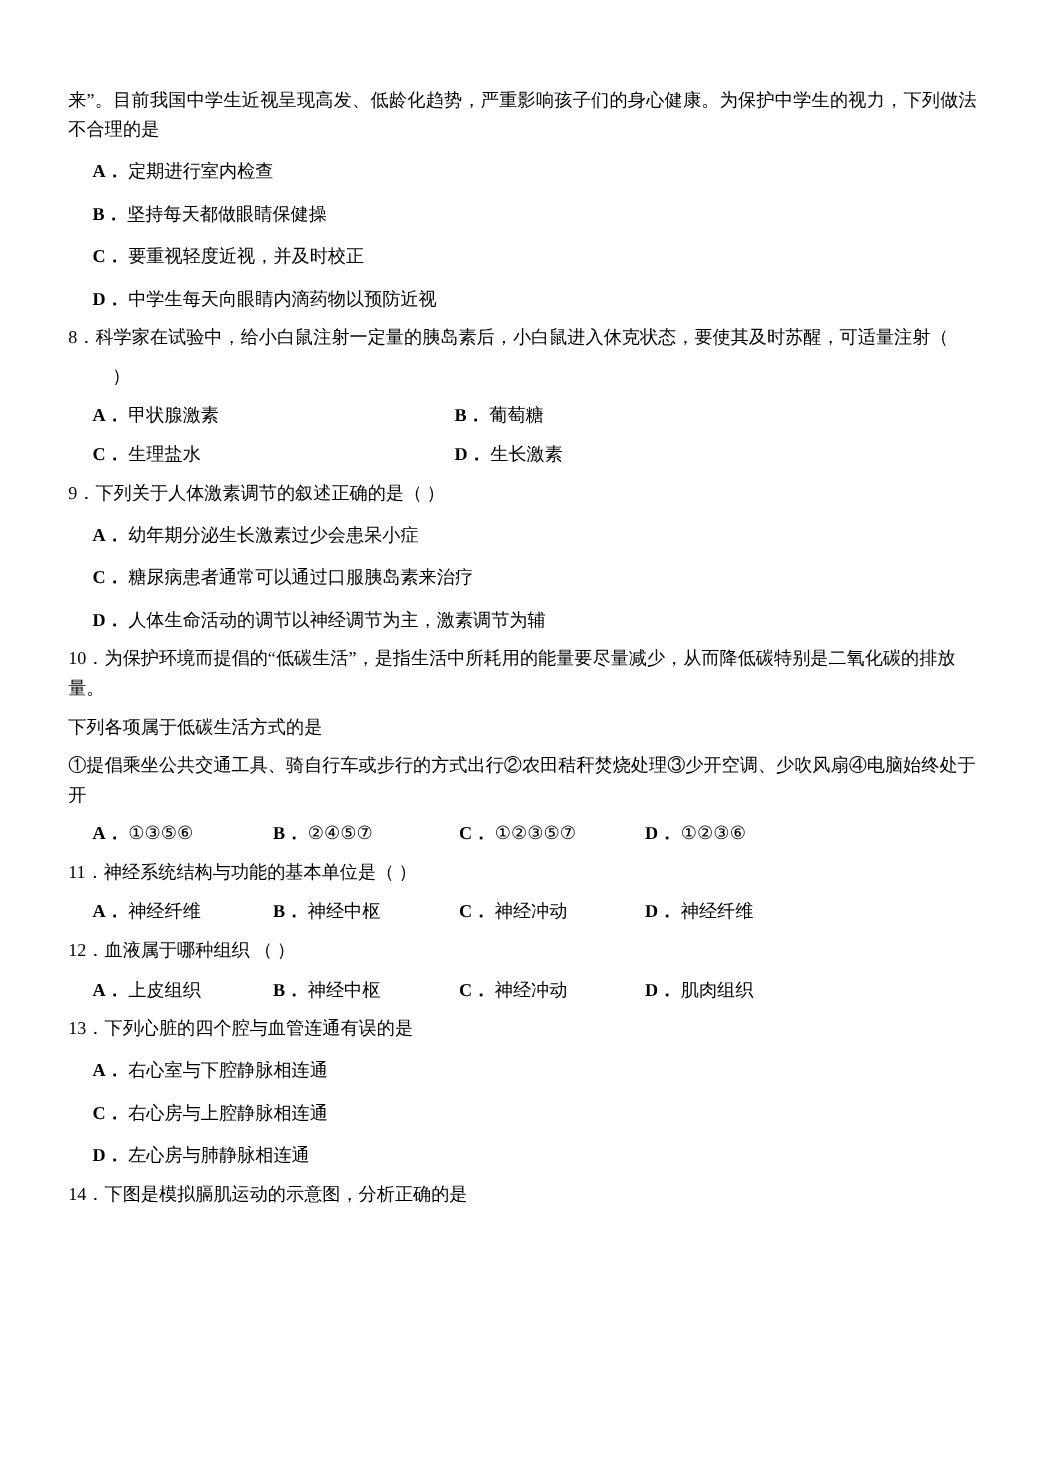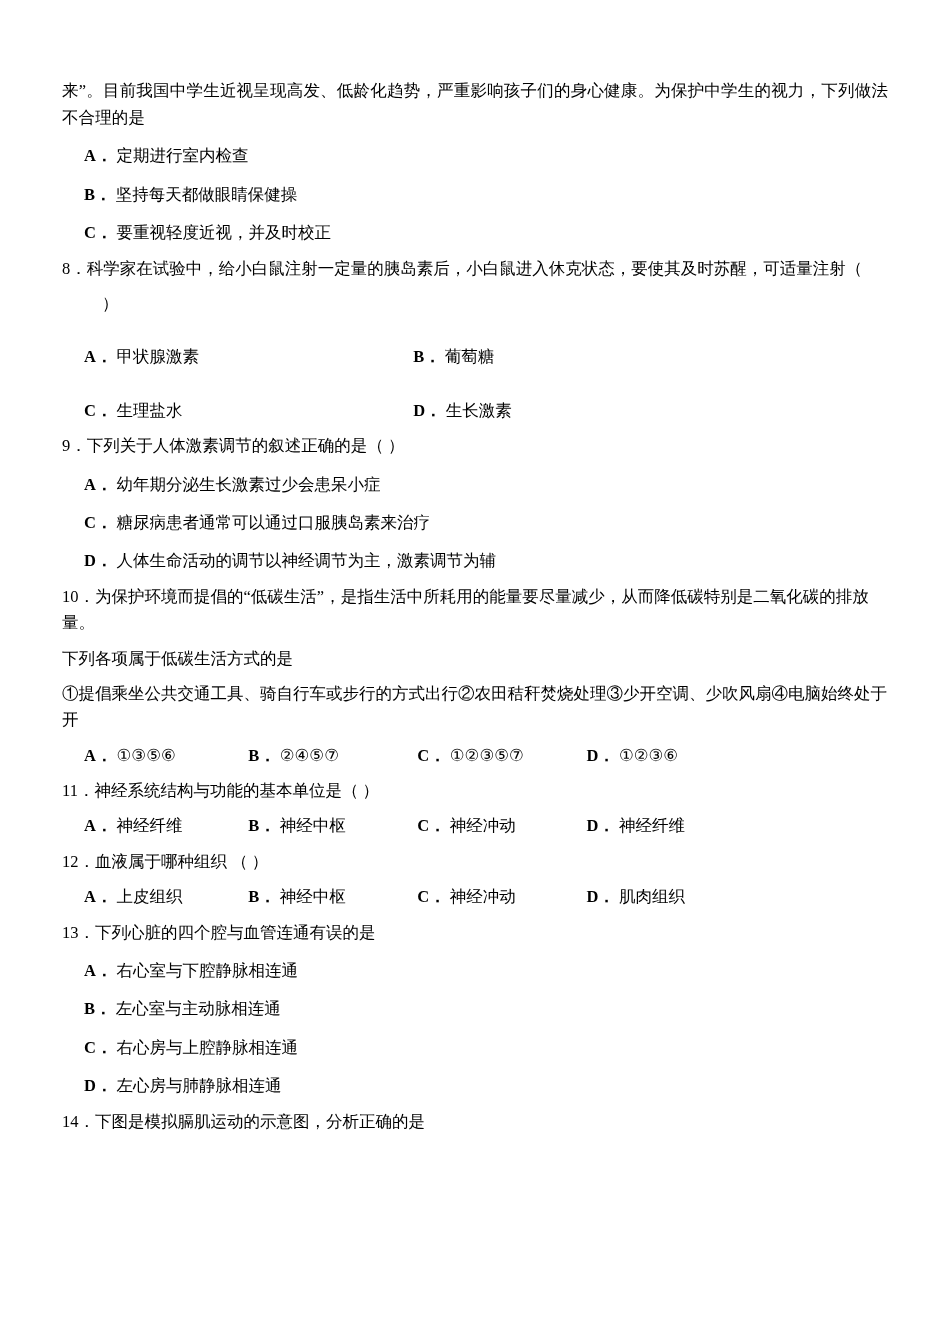--- a/index.html
+++ b/index.html
@@ -53,21 +53,20 @@
     line-height: 1.6;
     margin: 0 0 9px 0;
     padding-left: 22px;
   }
   .two-col .col-a {
     display: inline-block;
     width: 325px;
   }
   .two-col .col-b {
     display: inline-block;
-    margin-top: 18px;
   }
   .four-col {
     font-size: 16.5px;
     line-height: 1.6;
     margin: 0 0 9px 0;
     padding-left: 22px;
   }
   .four-col .cell {
     display: inline-block;
   }
@@ -90,20 +89,24 @@
     <span class="opt-text">定期进行室内检查</span>
   </div>
   <div class="opt-line">
     <span class="opt-label">B．</span>
     <span class="opt-text">坚持每天都做眼睛保健操</span>
   </div>
   <div class="opt-line">
     <span class="opt-label">C．</span>
     <span class="opt-text">要重视轻度近视，并及时校正</span>
   </div>
+  <div class="opt-line">
+    <span class="opt-label">D．</span>
+    <span class="opt-text">中学生每天向眼睛内滴药物以预防近视</span>
+  </div>
 
   <p class="q-stem">8．科学家在试验中，给小白鼠注射一定量的胰岛素后，小白鼠进入休克状态，要使其及时苏醒，可适量注射（</p>
   <p class="q-stem sub-indent">）</p>
   <div class="two-col">
     <span class="col-a">
       <span class="opt-label">A．</span>
       <span class="opt-text">甲状腺激素</span>
     </span>
     <span class="col-b">
       <span class="opt-label">B．</span>
@@ -196,24 +199,20 @@
       <span class="opt-text">肌肉组织</span>
     </span>
   </div>
 
   <p class="q-stem">13．下列心脏的四个腔与血管连通有误的是</p>
   <div class="opt-line">
     <span class="opt-label">A．</span>
     <span class="opt-text">右心室与下腔静脉相连通</span>
   </div>
   <div class="opt-line">
-    <span class="opt-label">B．</span>
-    <span class="opt-text">左心室与主动脉相连通</span>
-  </div>
-  <div class="opt-line">
     <span class="opt-label">C．</span>
     <span class="opt-text">右心房与上腔静脉相连通</span>
   </div>
   <div class="opt-line">
     <span class="opt-label">D．</span>
     <span class="opt-text">左心房与肺静脉相连通</span>
   </div>
 
   <p class="q-stem">14．下图是模拟膈肌运动的示意图，分析正确的是</p>
 

